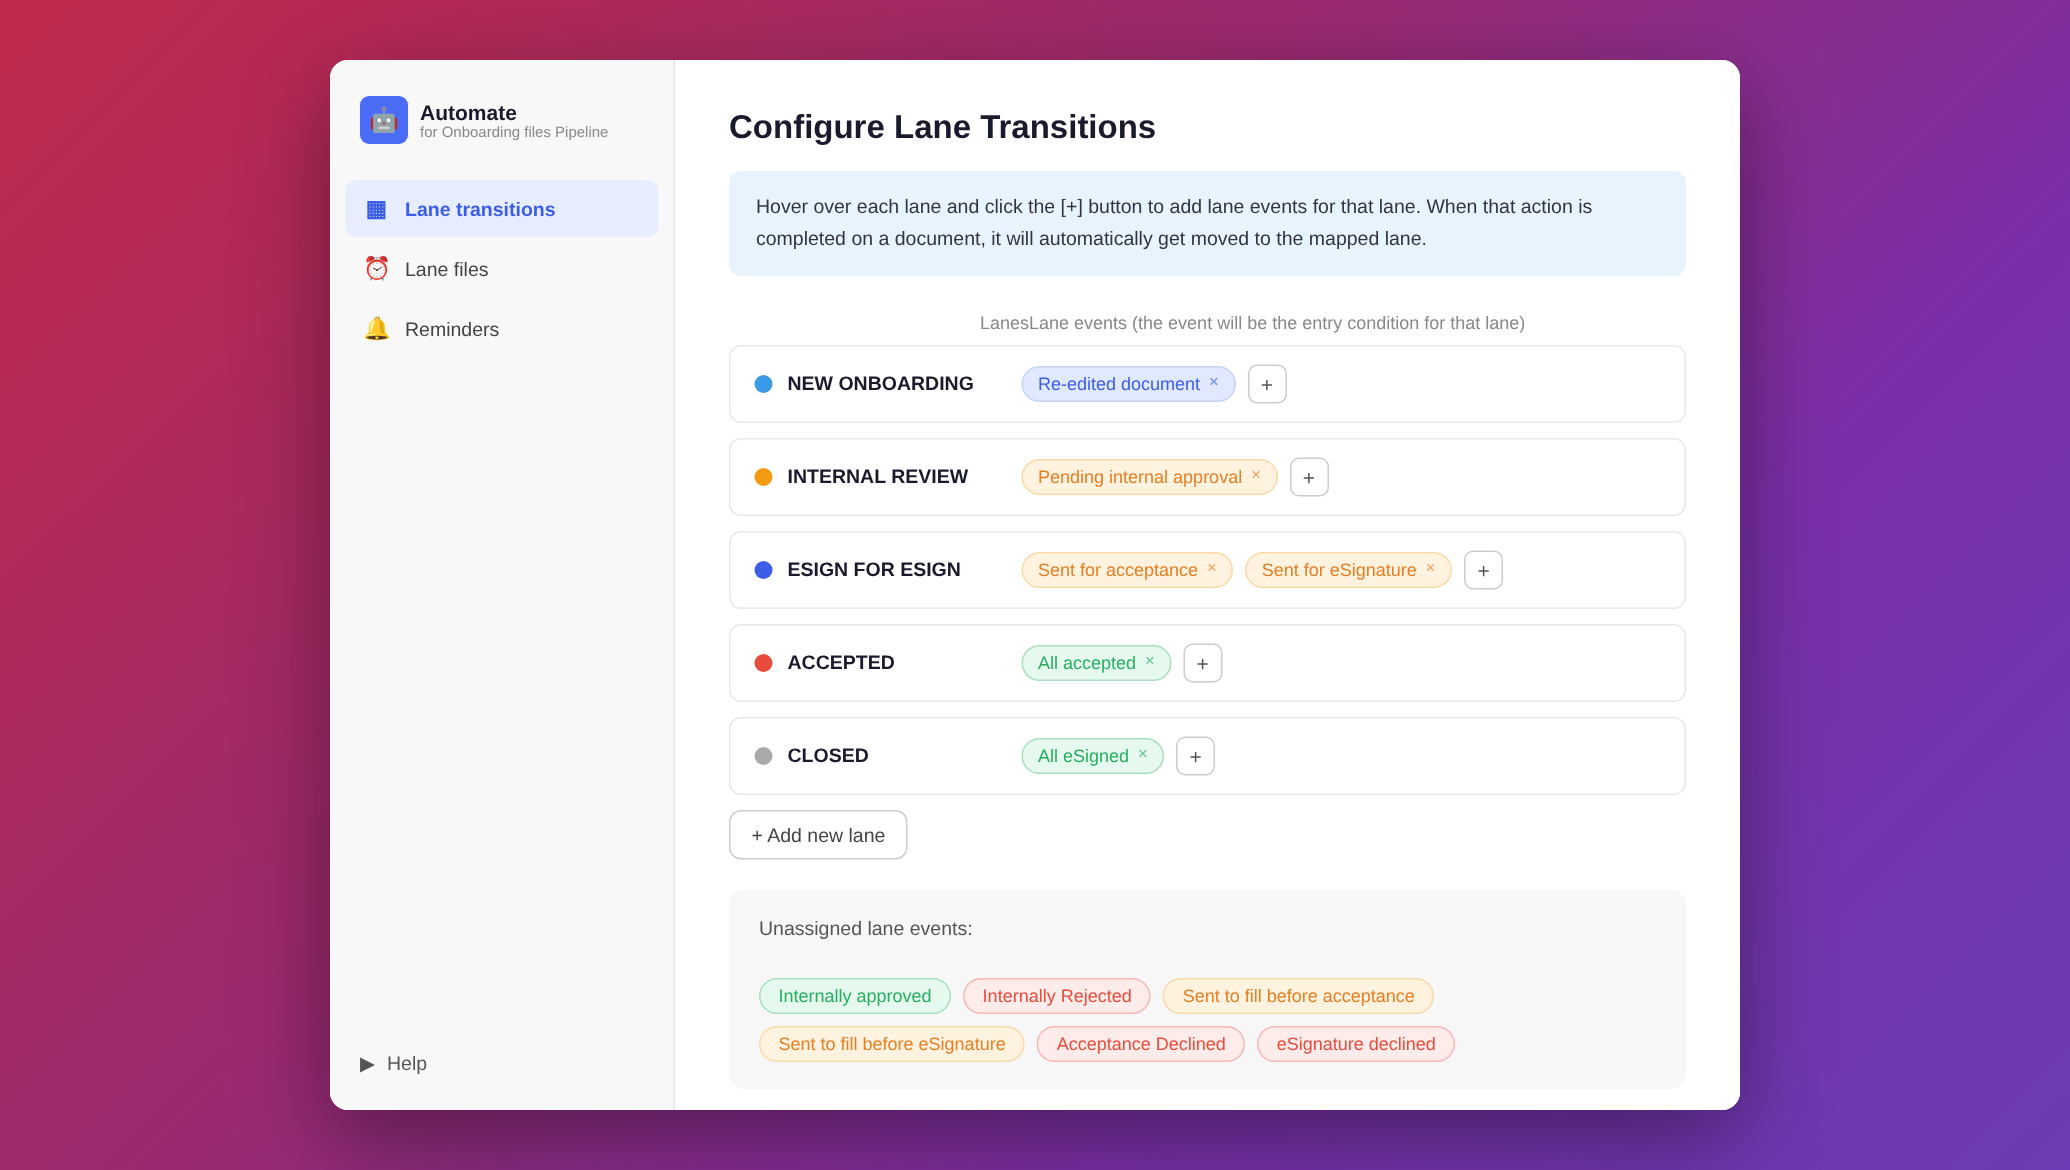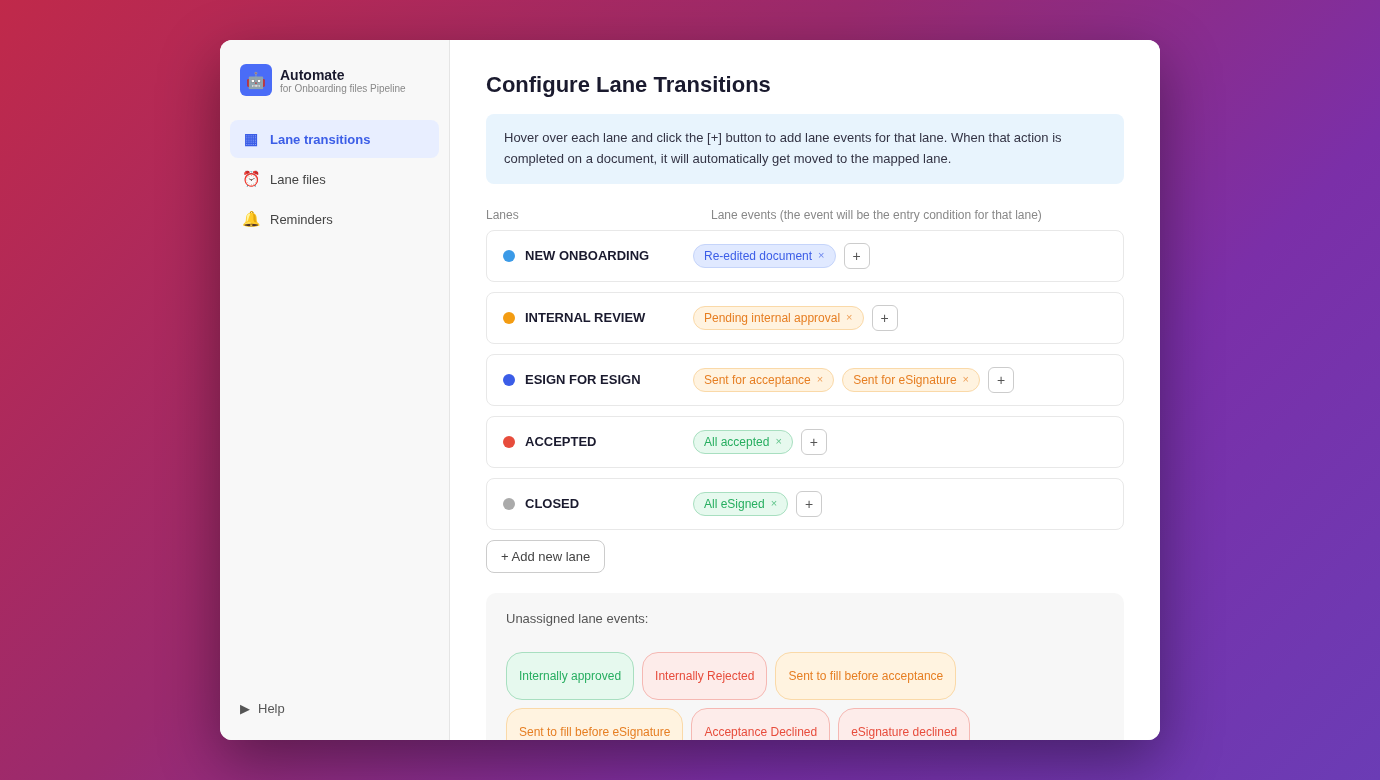--- a/index.html
+++ b/index.html
@@ -119,43 +119,43 @@
       margin-bottom: 24px;
       line-height: 1.6;
     }
     .table-header {
       display: flex;
       padding: 0 0 8px 0;
       font-size: 12px;
       color: #888;
       font-weight: 500;
     }
-    .col-lane { width: 200px; flex-shrink: 0; }
-    .col-events { flex: 1; margin-left: 25px; }
+    .col-lane { width: 200px; flex-shrink: 0; text-align: right; }
+    .col-events { flex: 1; }
     .lane-row {
       display: flex;
       align-items: center;
       border: 1px solid #e8e8e8;
       border-radius: 8px;
       padding: 12px 16px;
       margin-bottom: 10px;
       background: #fff;
     }
     .lane-dot {
       width: 12px;
       height: 12px;
       border-radius: 50%;
       margin-right: 10px;
       flex-shrink: 0;
     }
     .lane-name {
       font-size: 13px;
       font-weight: 600;
       color: #1a1a2e;
-      width: 168px;
+      width: 156px;
       flex-shrink: 0;
     }
     .lane-events {
       display: flex;
       align-items: center;
       flex-wrap: wrap;
       gap: 8px;
       flex: 1;
     }
     .event-tag {
@@ -212,21 +212,21 @@
       font-size: 13px;
       color: #555;
       margin-bottom: 26px;
     }
     .unassigned-tags {
       display: flex;
       flex-wrap: wrap;
       gap: 8px;
     }
     .unassigned-tag {
-      padding: 16px 12px;
+      padding: 4px 12px;
       border-radius: 16px;
       font-size: 12px;
       font-weight: 500;
       cursor: pointer;
     }
     .utag-green { background: #e6f9ee; color: #27ae60; border: 1px solid #a8dfc0; }
     .utag-red { background: #fdecea; color: #e74c3c; border: 1px solid #f5b8b3; }
     .utag-orange { background: #fff3e0; color: #e67e22; border: 1px solid #fad9a8; }
     .save-area {
       display: flex;

